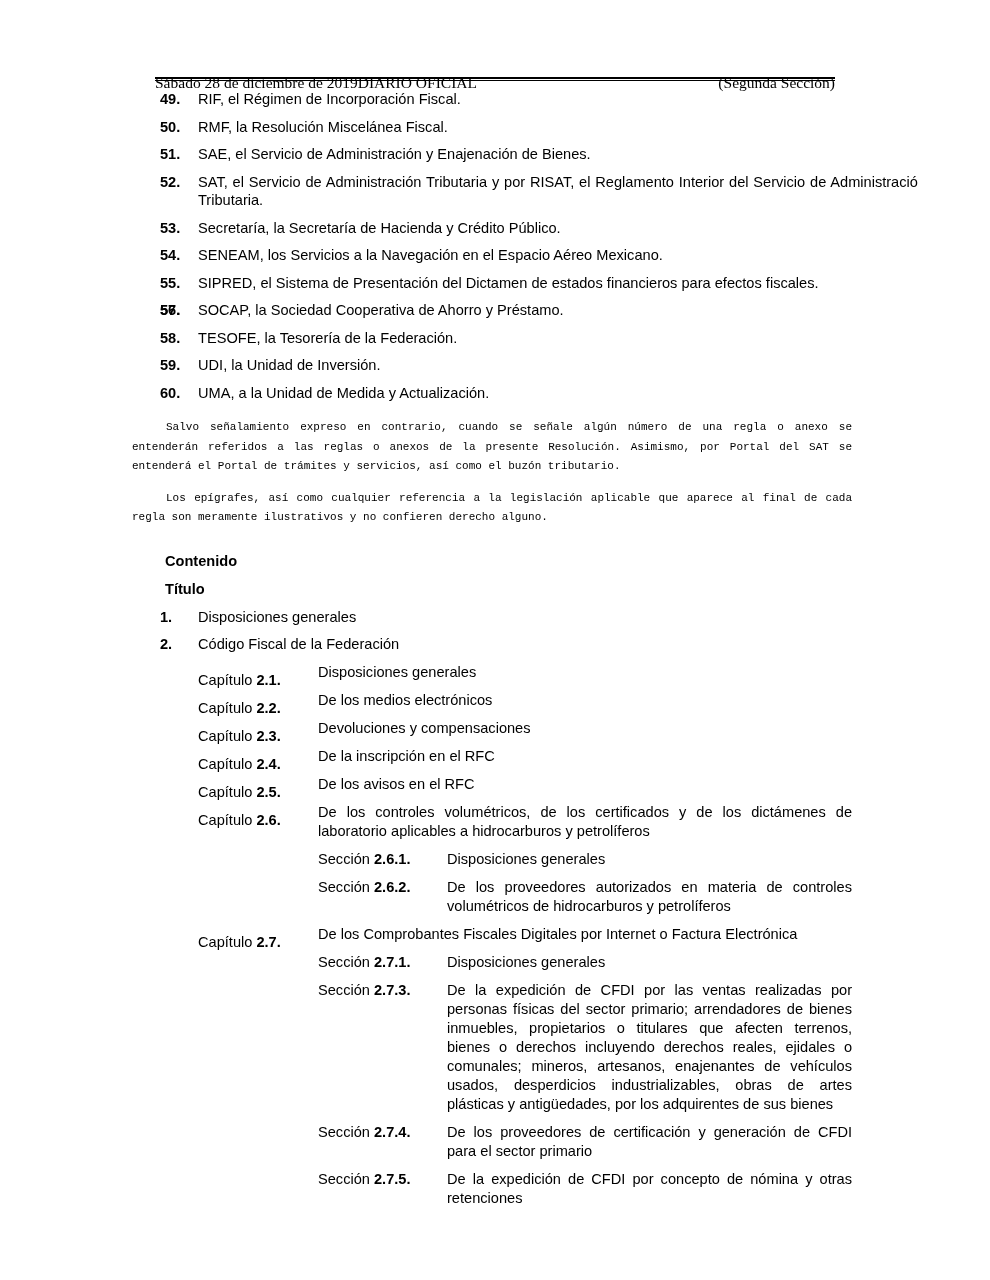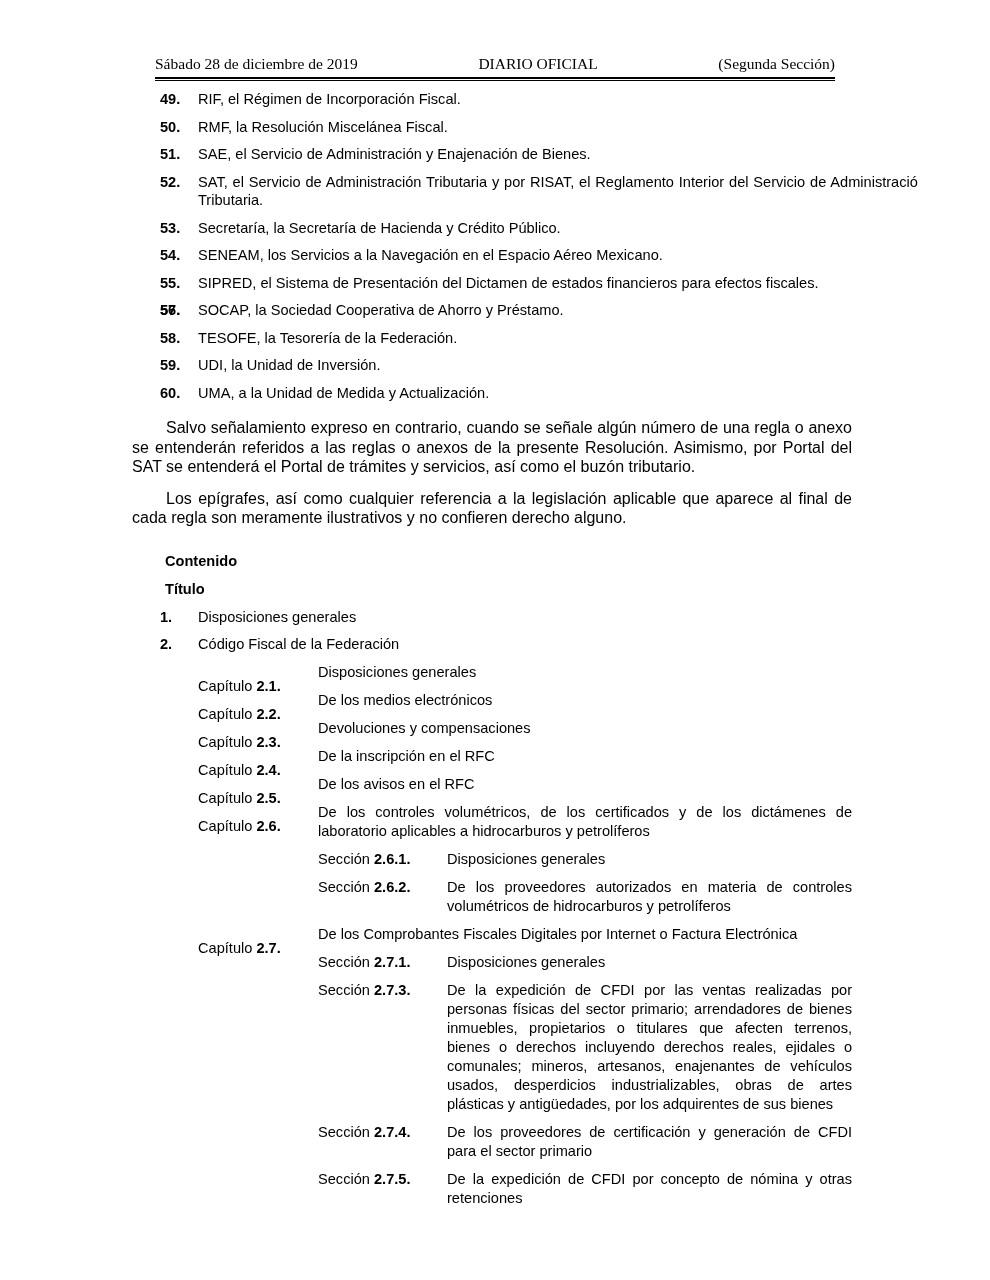--- a/index.html
+++ b/index.html
@@ -25,21 +25,21 @@
     left: 155px;
     top: 54px;
     width: 680px;
     font-family: "Liberation Serif", serif;
     font-size: 15.5px;
     line-height: 19px;
     display: flex;
     align-items: baseline;
   }
   .head-left   { flex: 0 0 auto; text-align: left; }
-  .head-center { flex: 1 1 auto; text-align: center; }
+  .head-center { flex: 1 1 auto; text-align: left; margin-top: 19px; }
   .head-right  { flex: 0 0 auto; text-align: right; }
 
   .header-rule {
     position: absolute;
     left: 155px;
     top: 77px;
     width: 680px;
     height: 4px;
     border-top: 2px solid #000;
     border-bottom: 1px solid #000;
@@ -69,24 +69,25 @@
     position: absolute;
     left: 160px;
     top: 0;
     font-weight: bold;
   }
 
   
   .para {
     margin: 0 138px 12px 132px;
     text-indent: 34px;
-    font-size: 16px;
+    font-size: 11px;
     line-height: 19.5px;
     text-align: justify;
     text-justify: inter-word;
+    font-family: Liberation Mono, monospace;
   }
   .para.first { margin-top: 16px; }
 
   
   .heading {
     margin: 0 0 9px 0;
     padding-left: 165px;
     font-size: 14.6px;
     line-height: 19px;
     font-weight: bold;
@@ -116,21 +117,21 @@
     padding-left: 318px;
     padding-right: 138px;
     font-size: 14.6px;
     line-height: 19px;
     text-align: justify;
     text-justify: inter-word;
   }
   .cap-row .label {
     position: absolute;
     left: 198px;
-    top: 14px;
+    top: 8px;
     white-space: nowrap;
     text-align: left;
   }
   .cap-row .label b { font-weight: bold; }
 
   
   .sec-row {
     position: relative;
     margin: 0 0 9px 0;
     padding-left: 447px;

